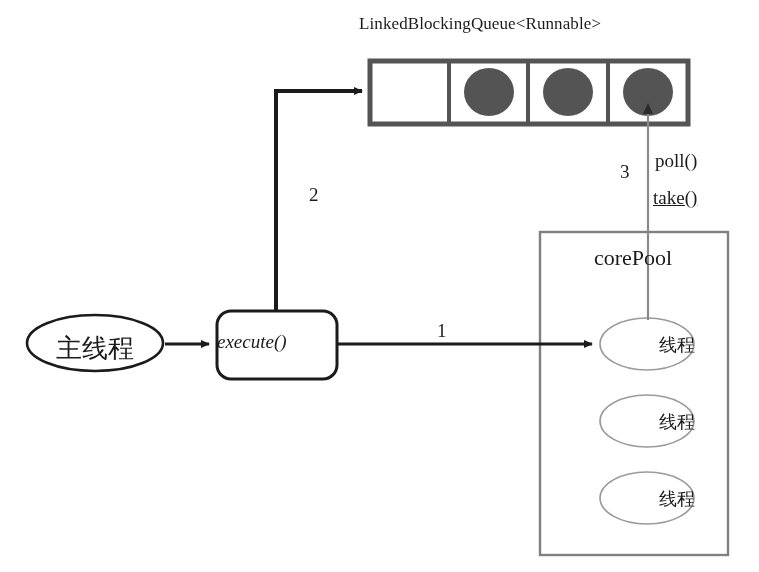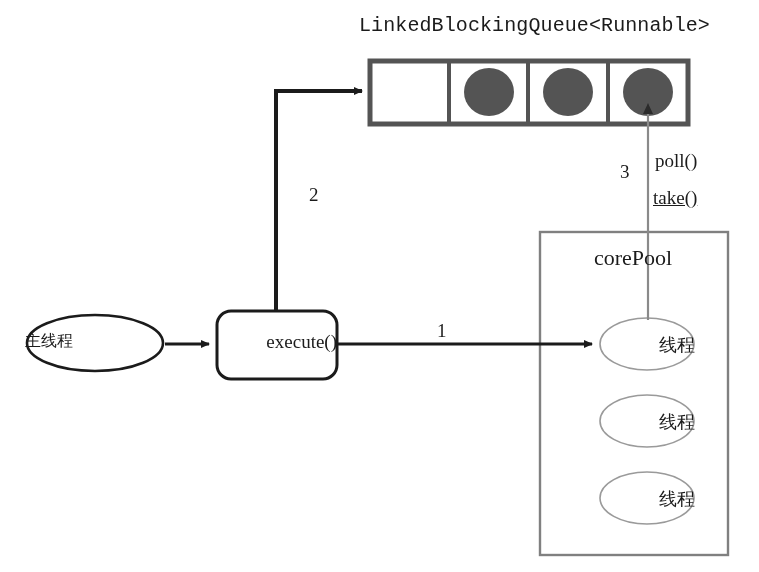--- a/index.html
+++ b/index.html
@@ -27,44 +27,45 @@
     color: #1b1b1b;
     white-space: nowrap;
     font-family: "Liberation Serif", "DejaVu Serif", serif;
   }
   .lbl-cn {
     font-family: "DejaVu Sans", "Liberation Sans", sans-serif;
   }
   #queue-title {
     left: 359px;
     top: 14px;
-    font-size: 20px;
+    font-size: 17px;
     letter-spacing: 0.1px;
-    font-family: Liberation Mono, monospace;
   }
   #corepool-label {
     left: 594px;
     top: 245px;
     font-size: 22px;
   }
   #step-1-label { left: 437px; top: 320px; font-size: 19px; }
   #step-2-label { left: 309px; top: 184px; font-size: 19px; }
   #step-3-label { left: 620px; top: 161px; font-size: 19px; }
   #poll-label { left: 655px; top: 142px; font-size: 19px; margin-top: 8px; }
   #take-label { left: 653px; top: 187px; font-size: 19px; text-decoration: underline; }
   #execute-label {
     left: 217px; top: 331px;
     width: 120px;
-    text-align: right;
+    text-align: left;
     font-size: 19px;
+    font-style: italic;
   }
   #main-thread-label {
     left: 25px; top: 331px;
     width: 140px;
-    font-size: 16px;
+    text-align: center;
+    font-size: 26px;
   }
   .thread-label {
     width: 96px;
     text-align: right;
     font-size: 18px;
     left: 599px;
   }
   #thread-label-0 { top: 333px; }
   #thread-label-1 { top: 410px; }
   #thread-label-2 { top: 487px; }

